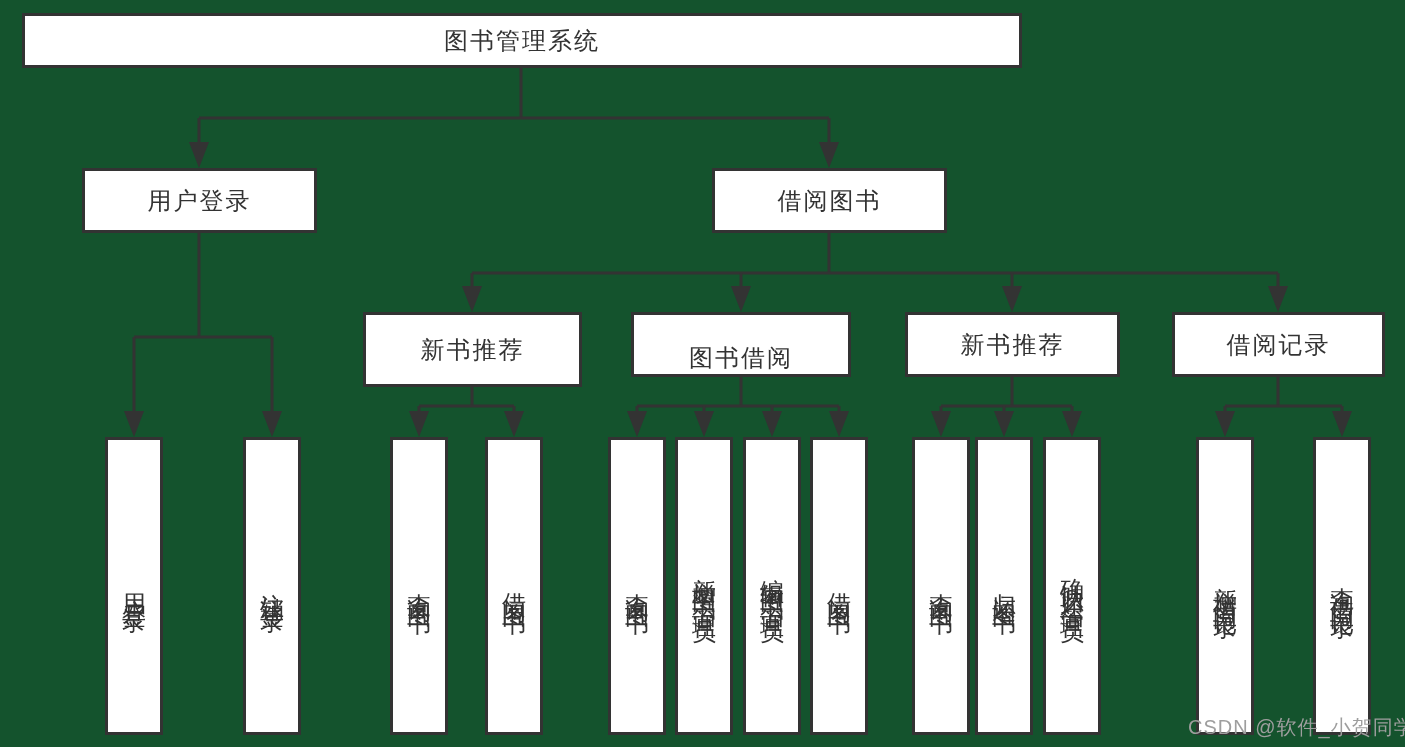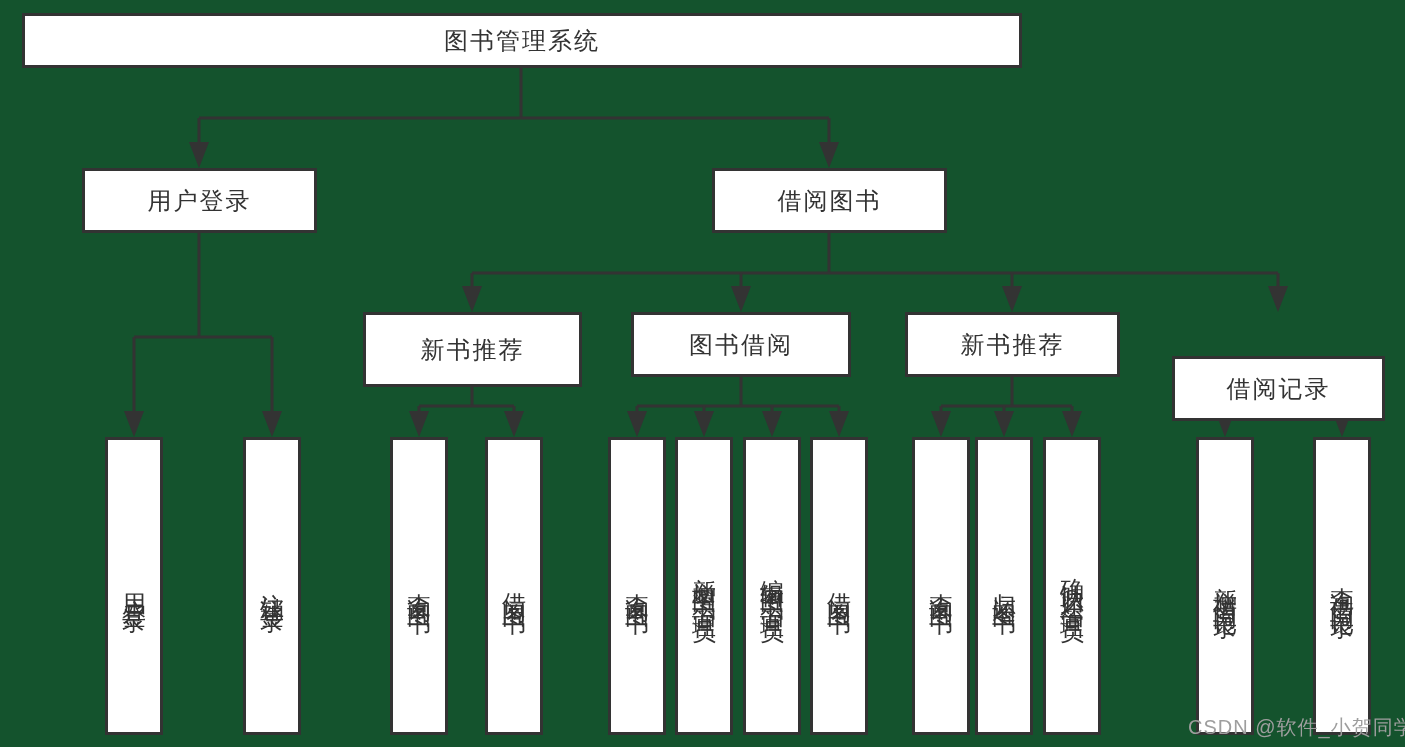--- a/index.html
+++ b/index.html
@@ -48,23 +48,23 @@
     color: #9e9e9e;
     z-index: 3;
     white-space: nowrap;
     letter-spacing: 1px;
   }
   
   #node-root           { left: 22px;   top: 13px;  width: 1000px; height: 55px; }
   #node-user-login     { left: 82px;   top: 168px; width: 235px;  height: 65px; }
   #node-book-mgmt      { left: 712px;  top: 168px; width: 235px;  height: 65px; }
   #node-new-book-rec   { left: 363px;  top: 312px; width: 219px;  height: 75px; }
-  #node-book-borrow    { left: 631px;  top: 312px; width: 220px;  height: 65px; }
+  #node-book-borrow    { left: 631px;  top: 312px; width: 220px;  height: 65px; align-items: flex-end; }
   #node-current-borrow { left: 905px;  top: 312px; width: 215px;  height: 65px; }
-  #node-borrow-records { left: 1172px; top: 312px; width: 213px;  height: 65px; margin-top: 44px; }
+  #node-borrow-records { left: 1172px; top: 312px; width: 213px;  height: 65px; }
   .leaf { top: 437px; width: 58px; height: 298px; }
   #node-login-child     { left: 105px; }
   #node-logout          { left: 243px; }
   #node-nbr-query       { left: 390px; }
   #node-nbr-borrow      { left: 485px; }
   #node-bb-query        { left: 608px; }
   #node-bb-add          { left: 675px; }
   #node-bb-edit         { left: 743px; }
   #node-bb-borrow       { left: 810px; }
   #node-cb-query        { left: 912px; }

